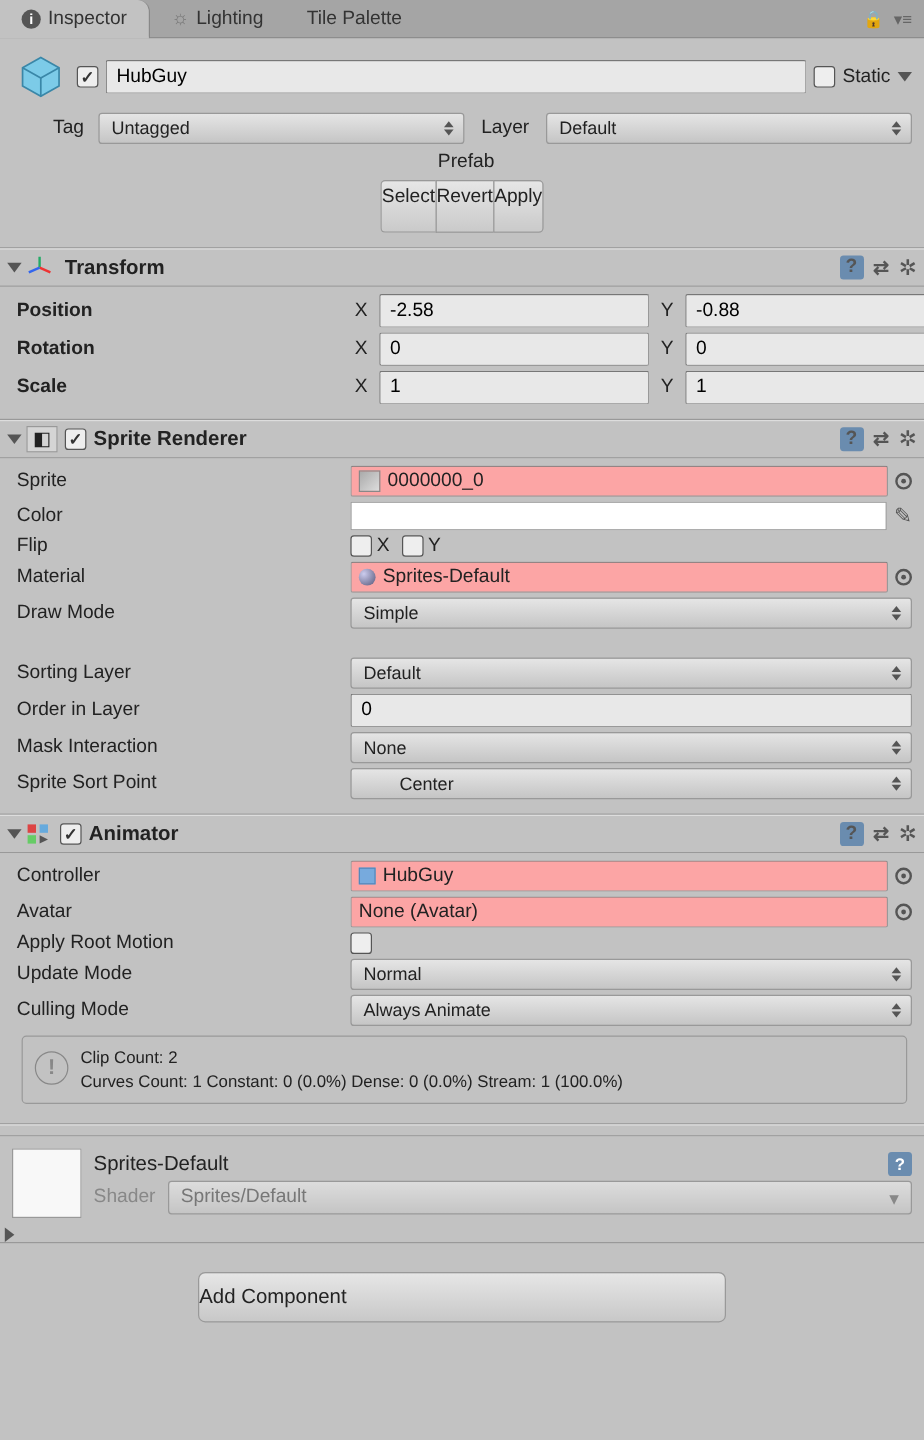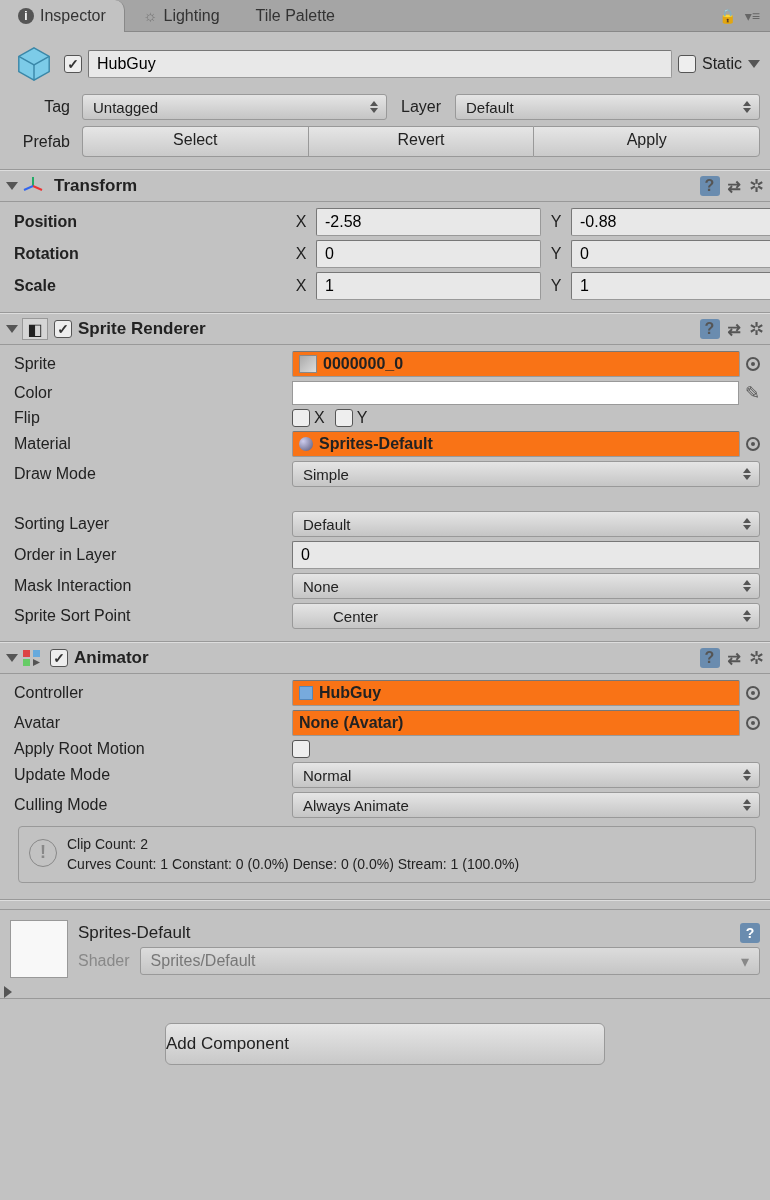--- a/index.html
+++ b/index.html
@@ -8,40 +8,40 @@
 .tab { padding: 5px 18px; height: 32px; display: flex; align-items: center; gap: 6px; color: #333; cursor: pointer; }
 .tab.active { background: #c2c2c2; border-top-right-radius: 10px; border-right: 1px solid #888; }
 .tab-icons { margin-left: auto; display: flex; gap: 8px; padding-right: 10px; align-items: center; color: #666; font-size: 14px; }
 .header { padding: 6px 10px 10px 10px; border-bottom: 1px solid #999; background: #c2c2c2; }
 .row { display: flex; align-items: center; margin: 2px 0; gap: 6px; }
 .cube { width: 48px; height: 48px; display: flex; align-items: center; justify-content: center; }
 .cube svg { width: 38px; height: 38px; }
 .checkbox { width: 18px; height: 18px; border: 1px solid #555; background: #eee; display: inline-flex; align-items: center; justify-content: center; border-radius: 3px; cursor: pointer; flex-shrink: 0; }
 .checkbox.checked::after { content: "✓"; font-size: 14px; font-weight: bold; color: #333; }
 .textinput { background: #e8e8e8; border: 1px solid #999; border-top-color: #777; border-left-color: #777; padding: 4px 8px; font-size: 16px; height: 28px; border-radius: 2px; }
-.btn { background: linear-gradient(#e6e6e6, #cacaca); border: 1px solid #999; text-align: center; padding: 4px 0; font-size: 16px; cursor: pointer; height: 31px; }
+.btn { background: linear-gradient(#e6e6e6, #cacaca); border: 1px solid #999; text-align: center; padding: 4px 0; font-size: 16px; cursor: pointer; height: 44px; }
 .label { font-size: 16px; color: #222; }
 .label-bold { font-weight: bold; }
 .dropdown { background: linear-gradient(#e5e5e5, #c5c5c5); border: 1px solid #999; padding: 2px 24px 2px 10px; font-size: 15px; height: 26px; position: relative; border-radius: 3px; cursor: pointer; display: flex; align-items: center; }
 .dropdown::after { content: "‣"; position: absolute; right: 8px; top: 50%; transform: translateY(-50%) rotate(90deg); color: #555; font-size: 16px; }
 .dropdown.updown::after { content: ""; }
 .dropdown.updown::before { content: ""; position: absolute; right: 8px; top: 6px; width: 0; height: 0; border-left: 4px solid transparent; border-right: 4px solid transparent; border-bottom: 5px solid #555; }
 .dropdown.updown .dn { position: absolute; right: 8px; bottom: 6px; width: 0; height: 0; border-left: 4px solid transparent; border-right: 4px solid transparent; border-top: 5px solid #555; }
 .section-header { display: flex; align-items: center; padding: 4px 6px; border-top: 1px solid #ddd; border-bottom: 1px solid #999; background: #c2c2c2; justify-content: space-between; }
 .foldout { width: 0; height: 0; border-top: 6px solid transparent; border-bottom: 6px solid transparent; border-left: 8px solid #555; margin-right: 4px; cursor: pointer; }
 .foldout.open { border-left: 6px solid transparent; border-right: 6px solid transparent; border-top: 8px solid #555; border-bottom: none; }
 .section-title { font-weight: bold; font-size: 17px; }
 .tool-icons { margin-left: auto; display: flex; gap: 8px; align-items: center; }
 .tool-icons span { font-size: 16px; color: #555; cursor: pointer; }
 .help-icon { width: 20px; height: 20px; background: #6a8caf; border-radius: 3px; color: #fff; display: inline-flex; align-items: center; justify-content: center; font-size: 14px; font-weight: bold; }
 .gear-icon::before { content: "✲"; font-size: 18px; color: #555; }
 .component-body { padding: 2px 10px 8px 14px; background: #c2c2c2; border-bottom: 1px solid #999; }
 .prop-row { display: flex; align-items: center; margin: 4px 0; }
 .prop-label { width: 278px; flex-shrink: 0; font-size: 16px; }
-.objfield { flex: 1; background: #f97316; border: 1px solid #999; border-top-color: #777; padding: 2px 6px; height: 26px; display: flex; align-items: center; gap: 6px; border-radius: 2px; font-weight: bold; }
+.objfield { flex: 1; background: #fca5a5; border: 1px solid #999; border-top-color: #777; padding: 2px 6px; height: 26px; display: flex; align-items: center; gap: 6px; border-radius: 2px; }
 .circle-target { width: 14px; height: 14px; border: 2px solid #555; border-radius: 50%; margin-left: 6px; position: relative; cursor: pointer; flex-shrink: 0; }
 .circle-target::after { content: ""; position: absolute; width: 4px; height: 4px; background: #555; border-radius: 50%; left: 3px; top: 3px; }
 .color-swatch { flex: 1; height: 24px; background: #fff; border: 1px solid #999; }
 .eyedrop { font-size: 18px; color: #555; margin-left: 6px; cursor: pointer; }
 .xyz-row { display: flex; align-items: center; gap: 6px; }
 .xyz-row .lbl { width: 18px; text-align: center; }
 .xyz-row .textinput { flex: 1; min-width: 0; }
 .info-box { border: 1px solid #999; border-radius: 4px; padding: 8px 10px; margin: 8px 4px; display: flex; gap: 10px; align-items: flex-start; background: #c2c2c2; font-size: 14px; line-height: 1.4; }
 .info-box .excl { width: 28px; height: 28px; border: 1.5px solid #888; border-radius: 50%; display: flex; align-items: center; justify-content: center; font-size: 18px; font-weight: bold; color: #888; flex-shrink: 0; margin-top: 4px; }
 .material-row { display: flex; align-items: center; padding: 10px 10px 4px 10px; background: #c2c2c2; gap: 10px; }
@@ -104,21 +104,21 @@
     <div class="dropdown updown" style="flex:1;">
         <span>Untagged</span>
         <span class="dn"></span>
       </div>
     <span class="label" style="margin:0 8px;">Layer</span>
     <div class="dropdown updown" style="flex:1;">
         <span>Default</span>
         <span class="dn"></span>
       </div>
   </div>
-  <div class="row" style="margin-top:6px;">
+  <div class="row" style="margin-top:6px;flex-direction:column;">
     <span class="label" style="width:60px;text-align:right;margin-right:6px;">Prefab</span>
     <div class="prefab-btns">
       <div class="btn">Select</div>
       <div class="btn">Revert</div>
       <div class="btn">Apply</div>
     </div>
   </div>
 </div>
 
 <div class="section-header">

